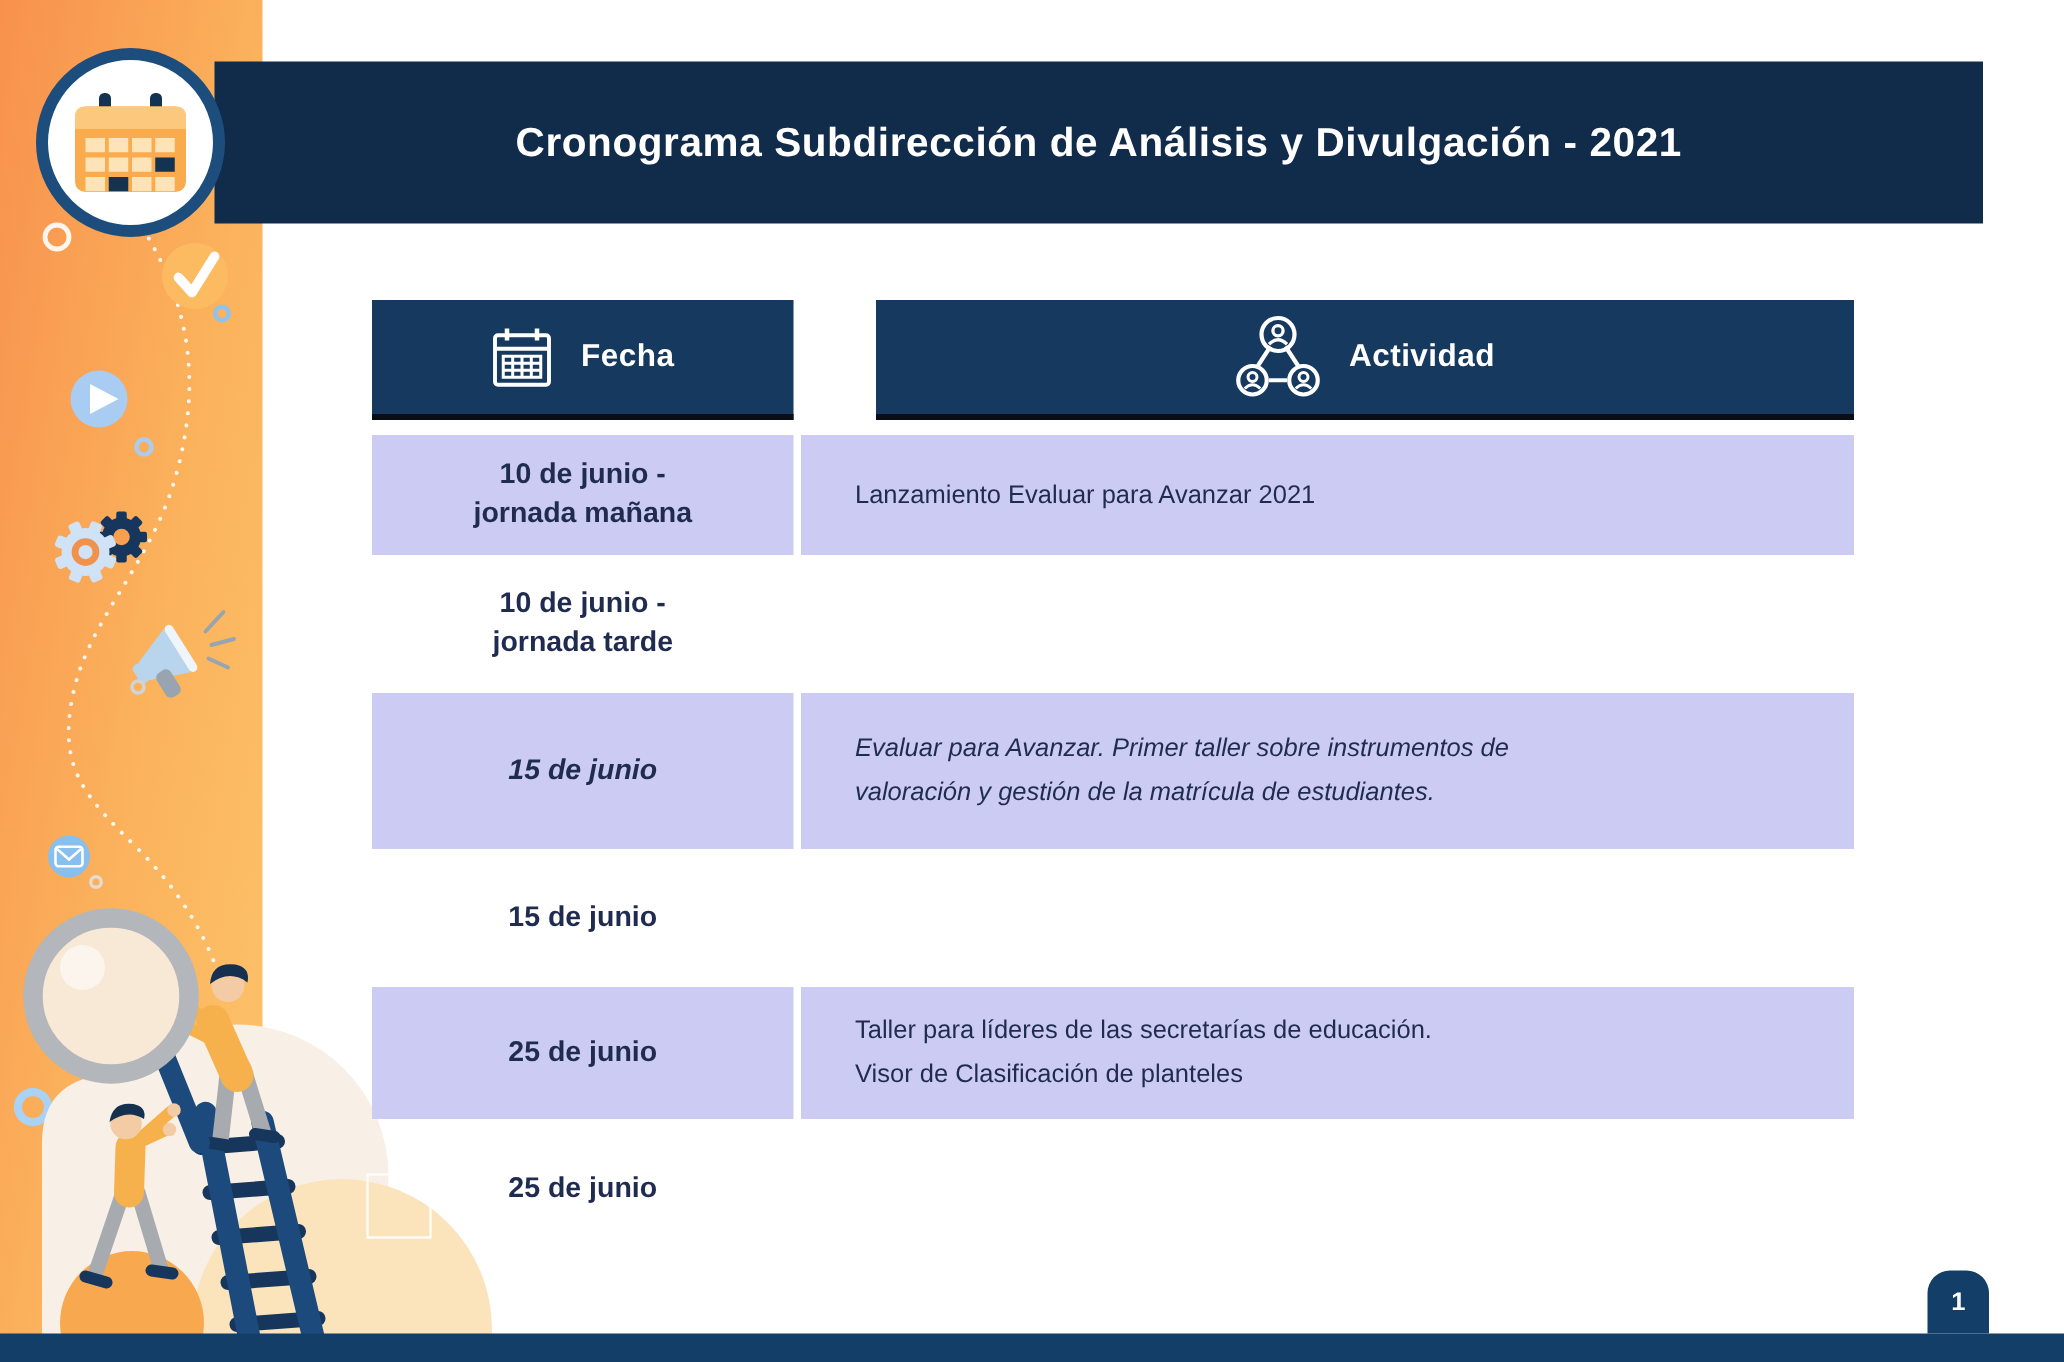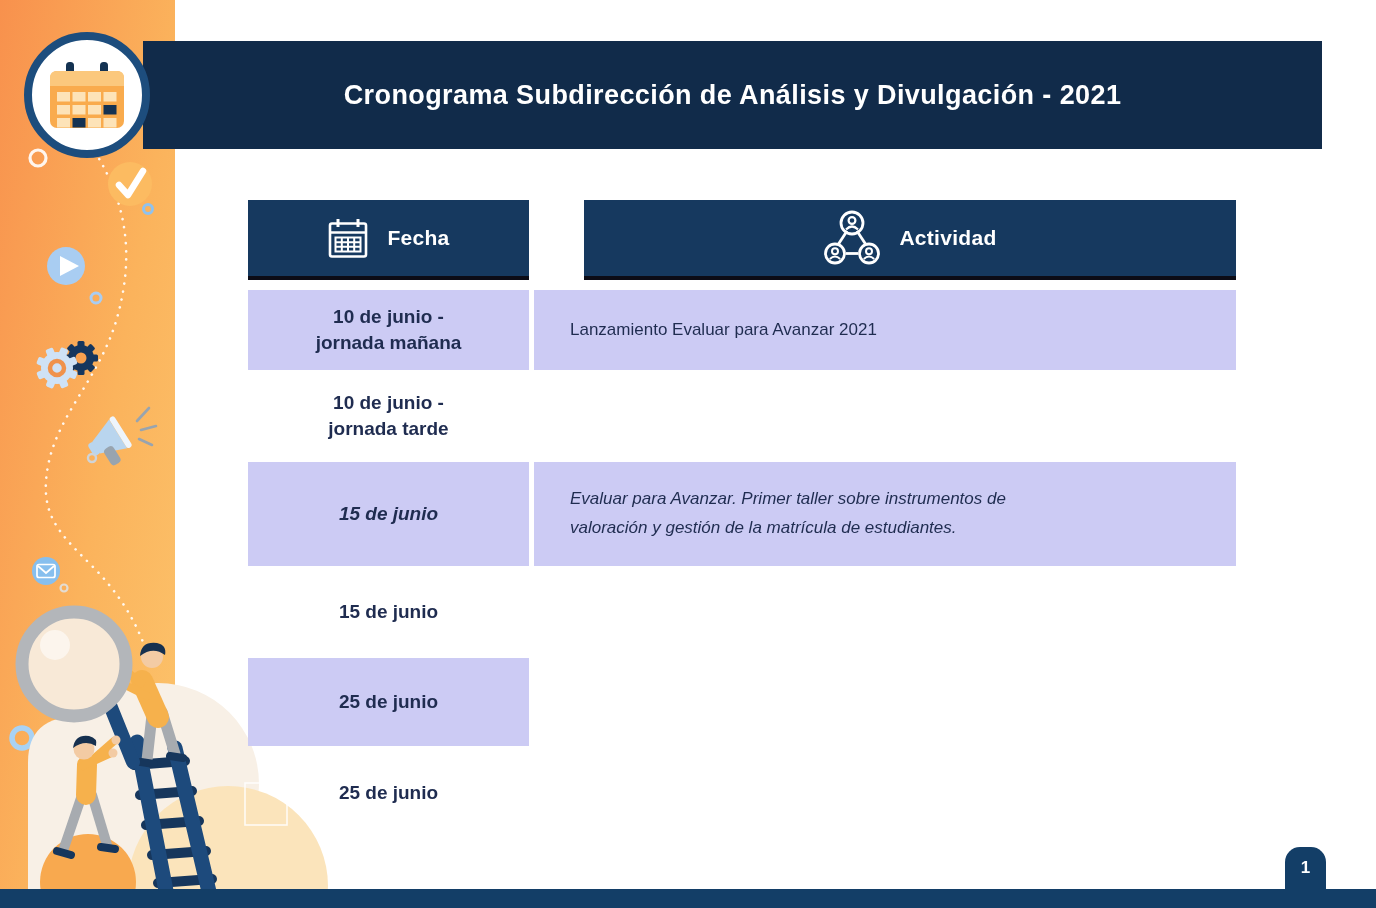--- a/index.html
+++ b/index.html
@@ -292,20 +292,22 @@
       <div class="row shaded h104">
         <div class="cell cell-date">15 de junio</div>
         <div class="cell cell-act">Evaluar para Avanzar. Primer taller sobre instrumentos de
 valoración y gestión de la matrícula de estudiantes.</div>
       </div>
       <div class="row h92">
         <div class="cell cell-date">15 de junio</div>
       </div>
       <div class="row shaded h88">
         <div class="cell cell-date">25 de junio</div>
+        <div class="cell cell-act">Taller para líderes de las secretarías de educación.
+Visor de Clasificación de planteles</div>
       </div>
       <div class="row h94">
         <div class="cell cell-date">25 de junio</div>
       </div>
     </div>
   </div>
 
   <div class="footer-bar"></div>
   <div class="page-tab">
     <span>1</span>

